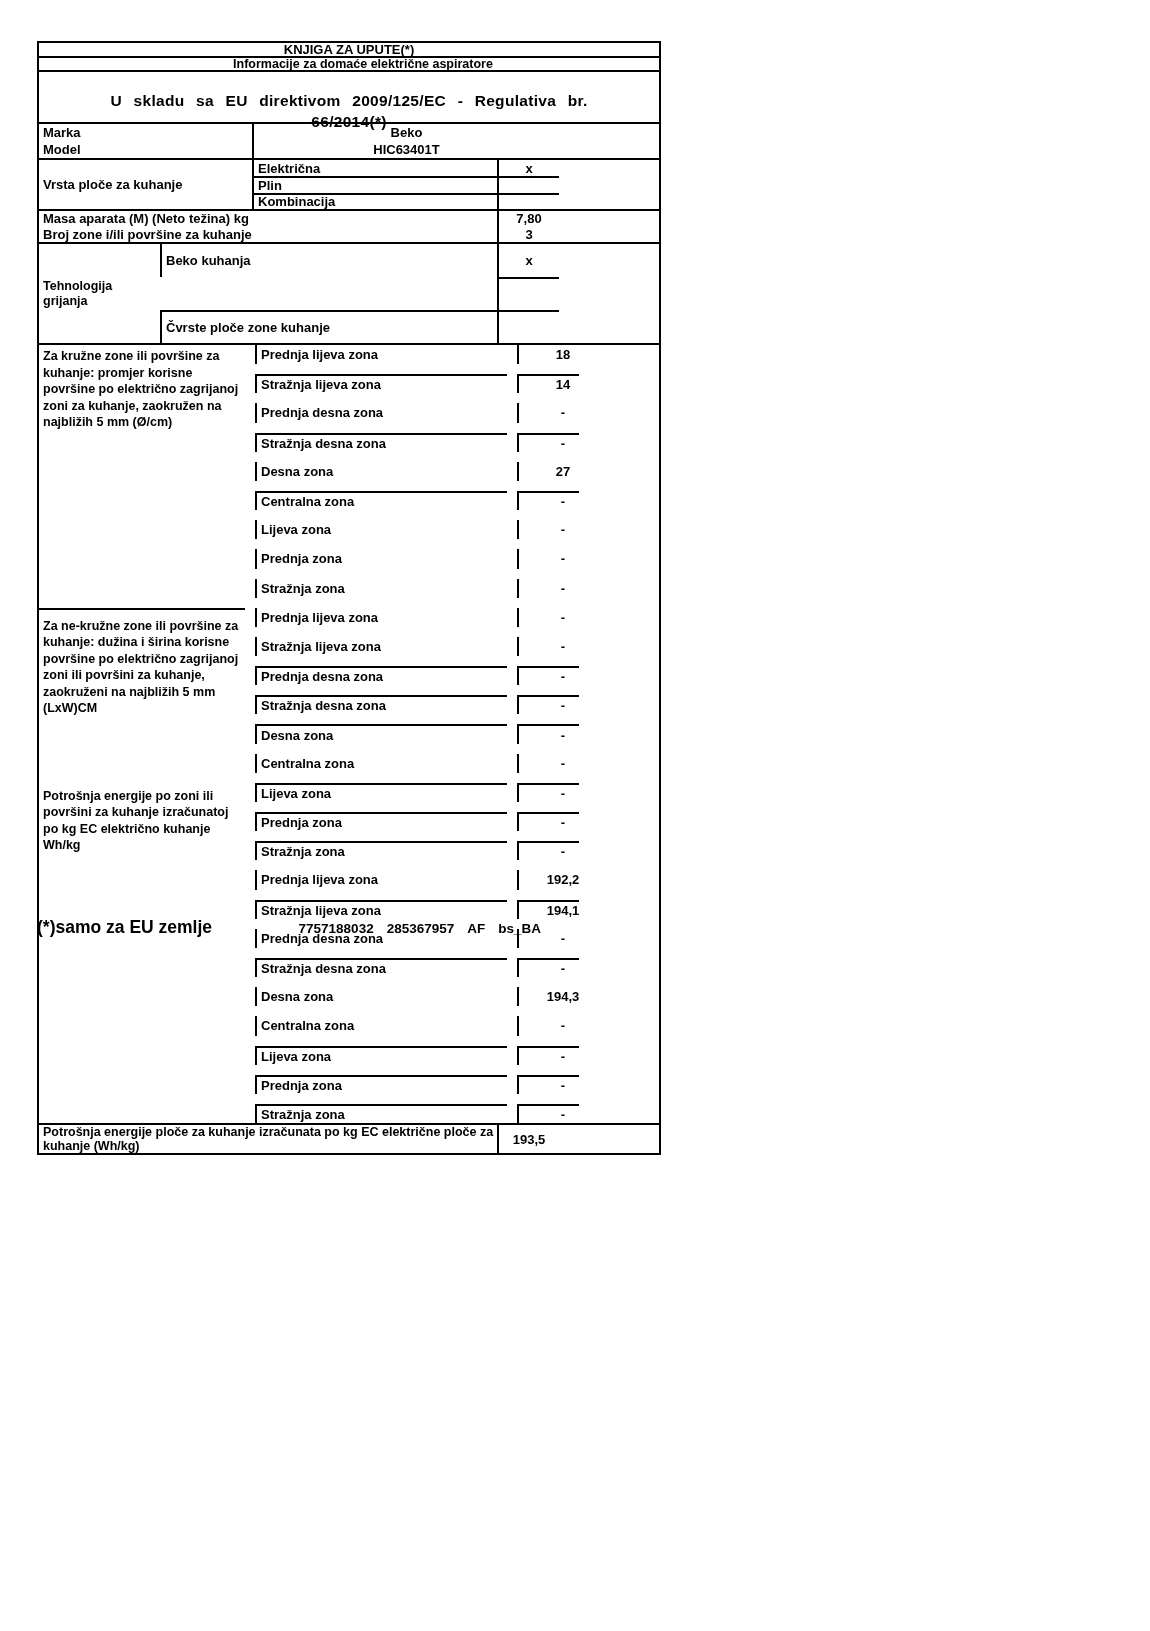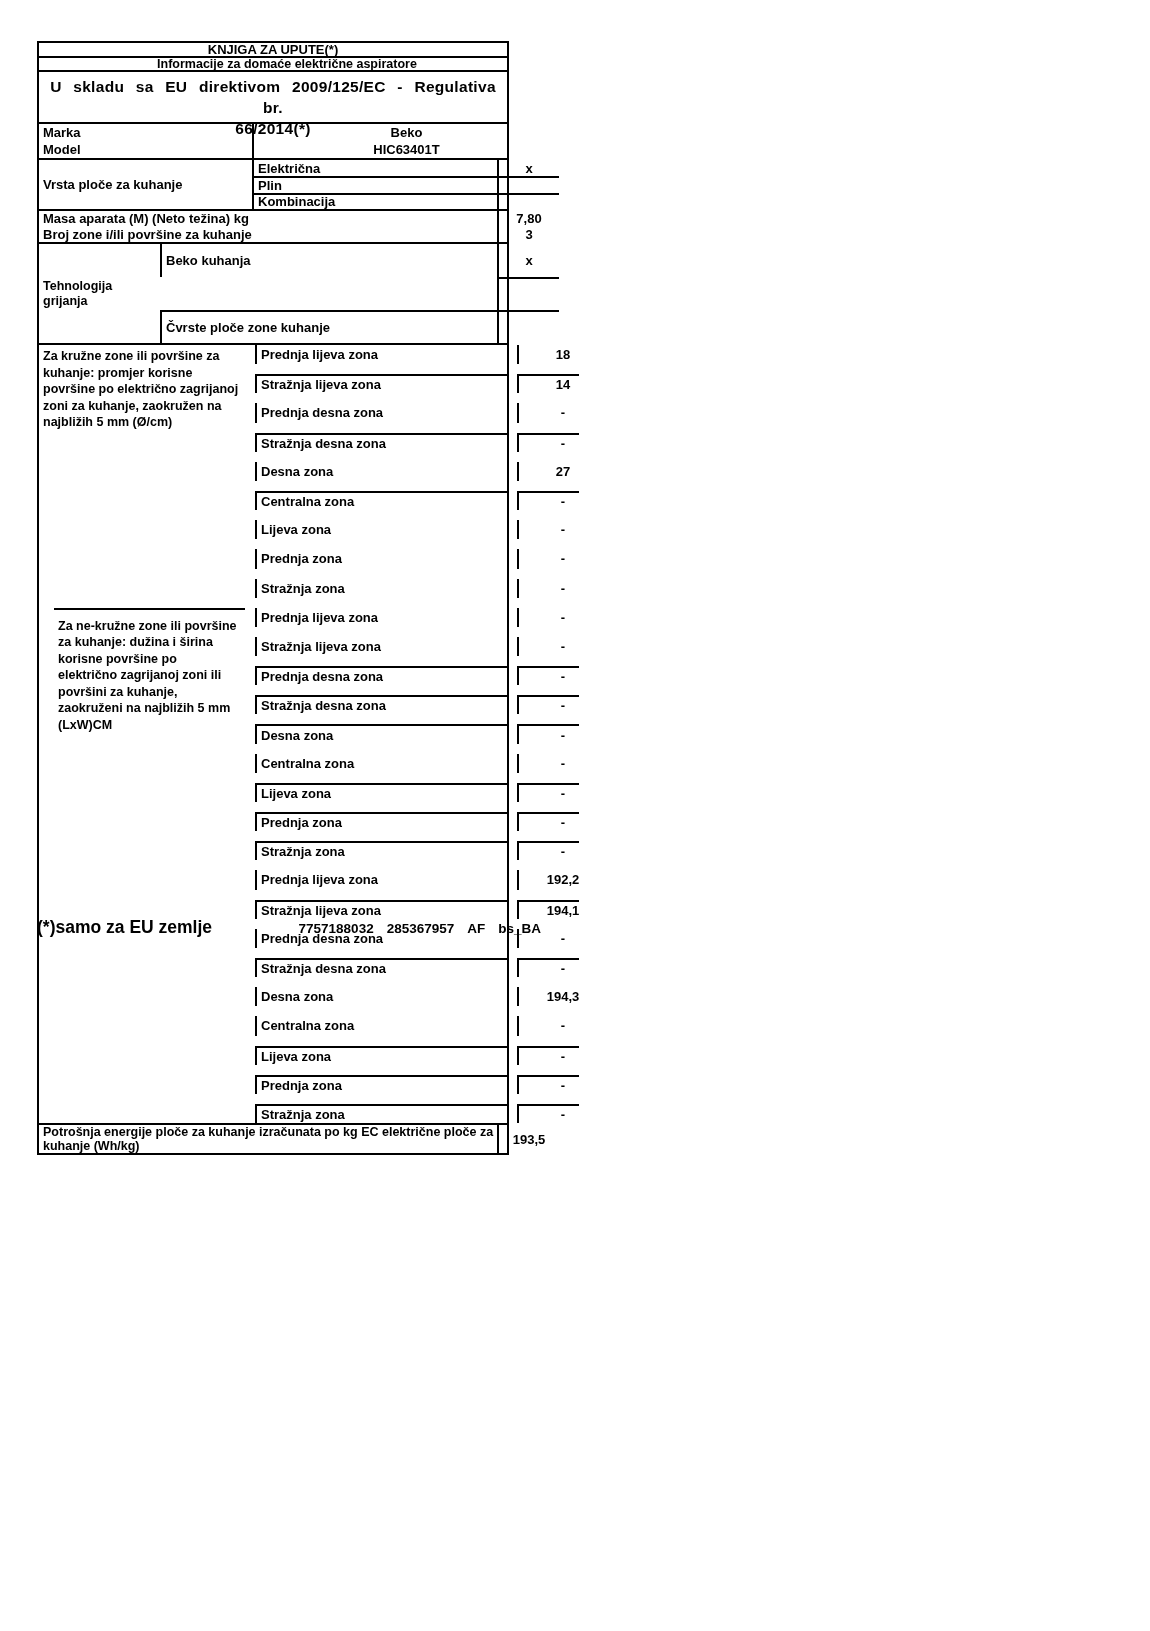--- a/index.html
+++ b/index.html
@@ -2,44 +2,44 @@
 <html><head>
 <meta charset="utf-8">
 <style>
   html,body { margin:0; padding:0; background:#ffffff; }
   .page {
     position:relative; width:1150px; height:1631px; background:#ffffff;
     font-family:"Liberation Sans","DejaVu Sans",sans-serif; font-weight:700; color:#000;
     overflow:hidden;
   }
   .tbl {
-    position:absolute; left:37px; top:41px; width:472px;
+    position:absolute; left:37px; top:41px; width:624px;
     border:2px solid #000; box-sizing:border-box; background:#fff;
   }
   .blk { border-bottom:2px solid #000; box-sizing:border-box; }
   .h1 { height:15px; display:flex; align-items:center; justify-content:center; font-size:13px; }
   .h2 { height:14px; display:flex; align-items:center; justify-content:center; font-size:12.5px;padding-left:28px; }
-  .titleblk { height:52px; text-align:center; font-size:15.5px; line-height:21px; padding-top:4px; letter-spacing:0.3px; }
+  .titleblk { height:52px; text-align:center; font-size:15.5px; line-height:21px; padding-top:18px; letter-spacing:0.3px; }
   .titleblk .l1 { word-spacing:7px; }
   .grid { display:grid; box-sizing:border-box; }
   .gC { grid-template-columns:213px 307px; grid-template-rows:repeat(2,1fr); height:36px; }
   .gD { grid-template-columns:213px 245px 62px; grid-template-rows:repeat(3,1fr); height:51px; }
   .gE { grid-template-columns:458px 62px; grid-template-rows:repeat(2,1fr); height:33px; }
   .gF { grid-template-columns:121px 337px 62px; grid-template-rows:repeat(3,1fr); height:101px; }
   .gG { grid-template-columns:206px 252px 62px; grid-template-rows:repeat(27,19.2px);gap:10px; }
   .gH { grid-template-columns:458px 62px; height:30px; border-top:2px solid #000; border-bottom:none; }
   .cell { box-sizing:border-box; display:flex; align-items:center; font-size:13px; overflow:hidden; }
   .lab { padding-left:4px; }
   .ctr { justify-content:center; }
   .bl { border-left:2px solid #000; }
   .bt { border-top:2px solid #000; }
   .span3 { grid-row:1/4; }
   .multiline { line-height:14.5px; font-size:12.5px; }
   .lcellA { grid-column:1; grid-row:1/10; box-sizing:border-box; font-size:12.5px; line-height:16.5px; padding:3px 6px 0 4px; }
-  .lcellB { grid-column:1; grid-row:10/28; border-top:2px solid #000; position:relative; box-sizing:border-box; font-size:12.5px; line-height:16.5px;margin-left:15px; }
+  .lcellB { grid-column:1; grid-row:10/28; border-top:2px solid #000; position:relative; box-sizing:border-box; font-size:12.5px; line-height:16.5px; }
   .secB1 { padding:8px 6px 0 4px; }
   .secB2 { position:absolute; top:178px; left:4px; right:6px; }
   .zcell { box-sizing:border-box; display:flex; align-items:center; font-size:13px; overflow:hidden; }
   .zlab { grid-column:2; border-left:2px solid #000; padding-left:4px; }
   .zval { grid-column:3; border-left:2px solid #000; justify-content:center;padding-left:28px; }
   .footer { position:absolute; left:37px; top:917px; width:524px; display:flex; align-items:baseline; }
   .fnote { font-size:17.5px; }
   .fcodes { margin-left:auto; padding-right:20px; font-size:13.5px; display:flex; gap:13px; }
 </style>
 </head>
@@ -91,20 +91,21 @@
       <div class="cell ctr bl" style="grid-column:3;grid-row:1">x</div>
       <div class="cell ctr bl bt" style="grid-column:3;grid-row:2"></div>
       <div class="cell lab bl bt" style="grid-column:2;grid-row:3">Čvrste ploče zone kuhanje</div>
       <div class="cell ctr bl bt" style="grid-column:3;grid-row:3"></div>
     </div>
 
     <div class="blk grid gG" style="border-bottom:none">
       <div class="lcellA">Za kružne zone ili površine za kuhanje: promjer korisne površine po električno zagrijanoj zoni za kuhanje, zaokružen na najbližih 5 mm (Ø/cm)</div>
       <div class="lcellB">
         <div class="secB1">Za ne-kružne zone ili površine za kuhanje: dužina i širina korisne površine po električno zagrijanoj zoni ili površini za kuhanje, zaokruženi na najbližih 5 mm (LxW)CM</div>
+        <div class="secB2">Potrošnja energije po zoni ili površini za kuhanje izračunatoj po kg EC električno kuhanje Wh/kg</div>
       </div>
 
     <div class="zcell zlab" style="grid-row: 1;">Prednja lijeva zona</div>
         <div class="zcell zval" style="grid-row: 1;">18</div>
         <div class="zcell zlab bt" style="grid-row: 2;">Stražnja lijeva zona</div>
         <div class="zcell zval bt" style="grid-row: 2;">14</div>
         <div class="zcell zlab" style="grid-row: 3;">Prednja desna zona</div>
         <div class="zcell zval" style="grid-row: 3;">-</div>
         <div class="zcell zlab bt" style="grid-row: 4;">Stražnja desna zona</div>
         <div class="zcell zval bt" style="grid-row: 4;">-</div>

